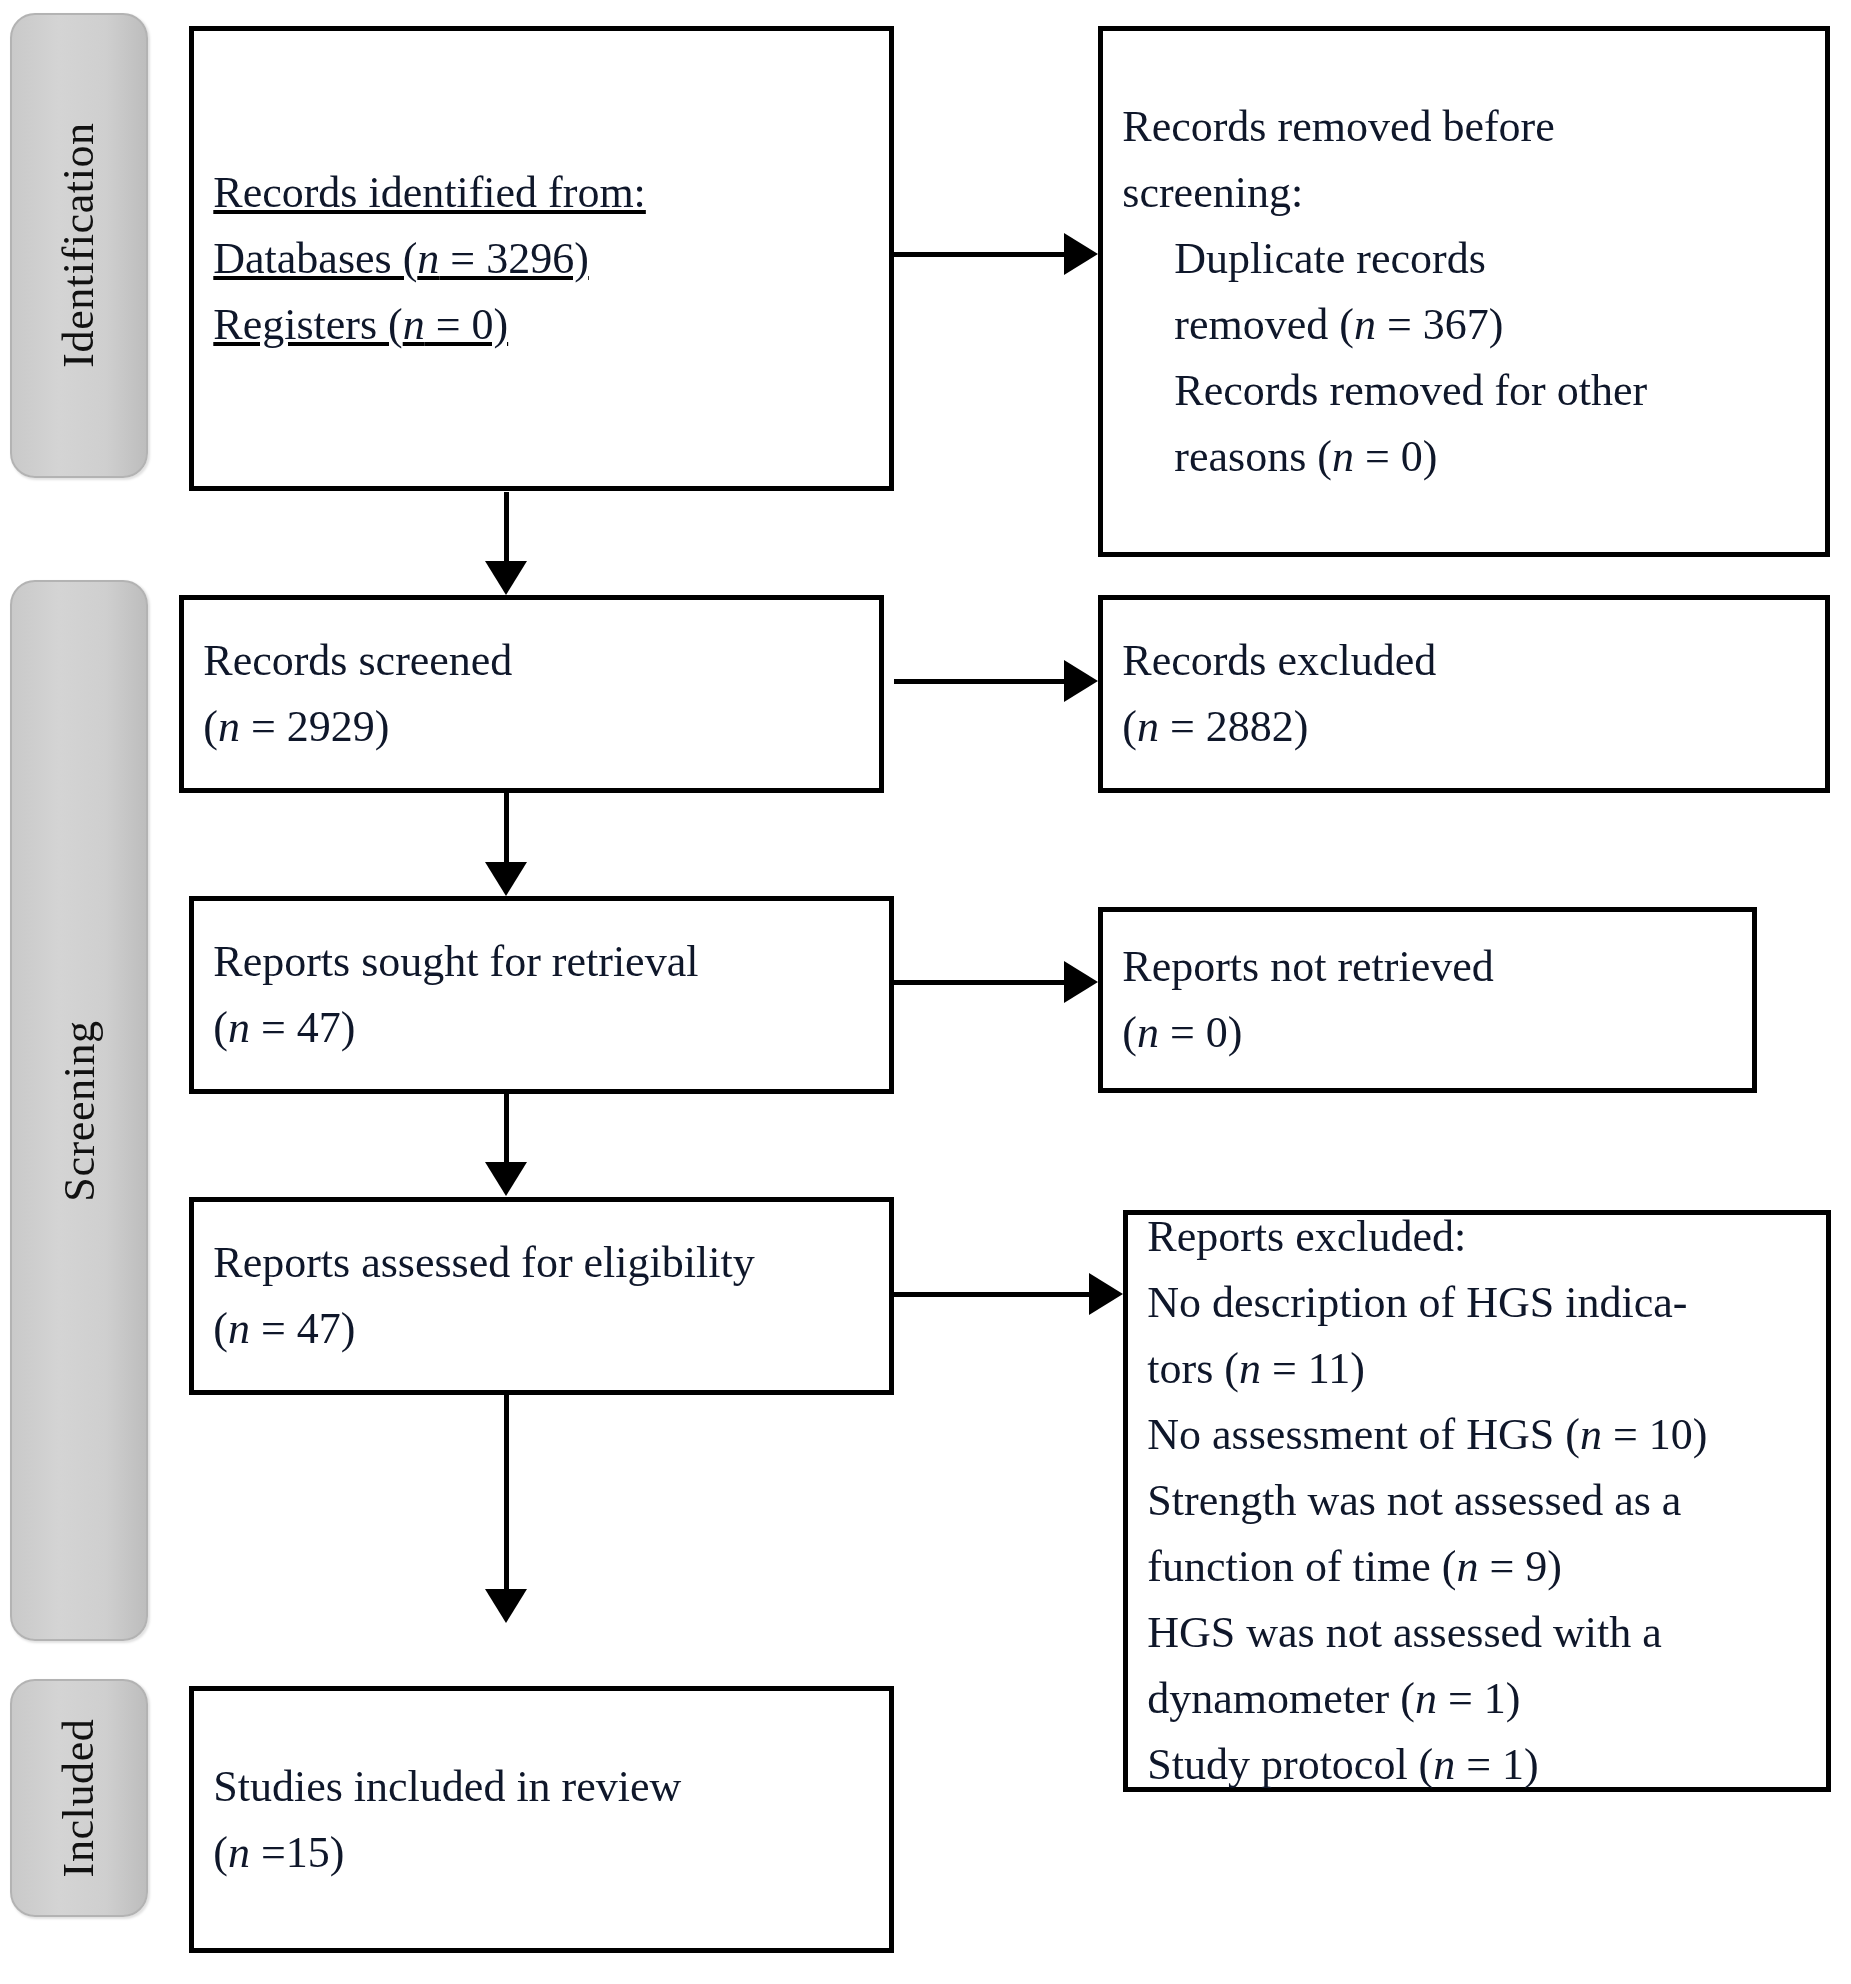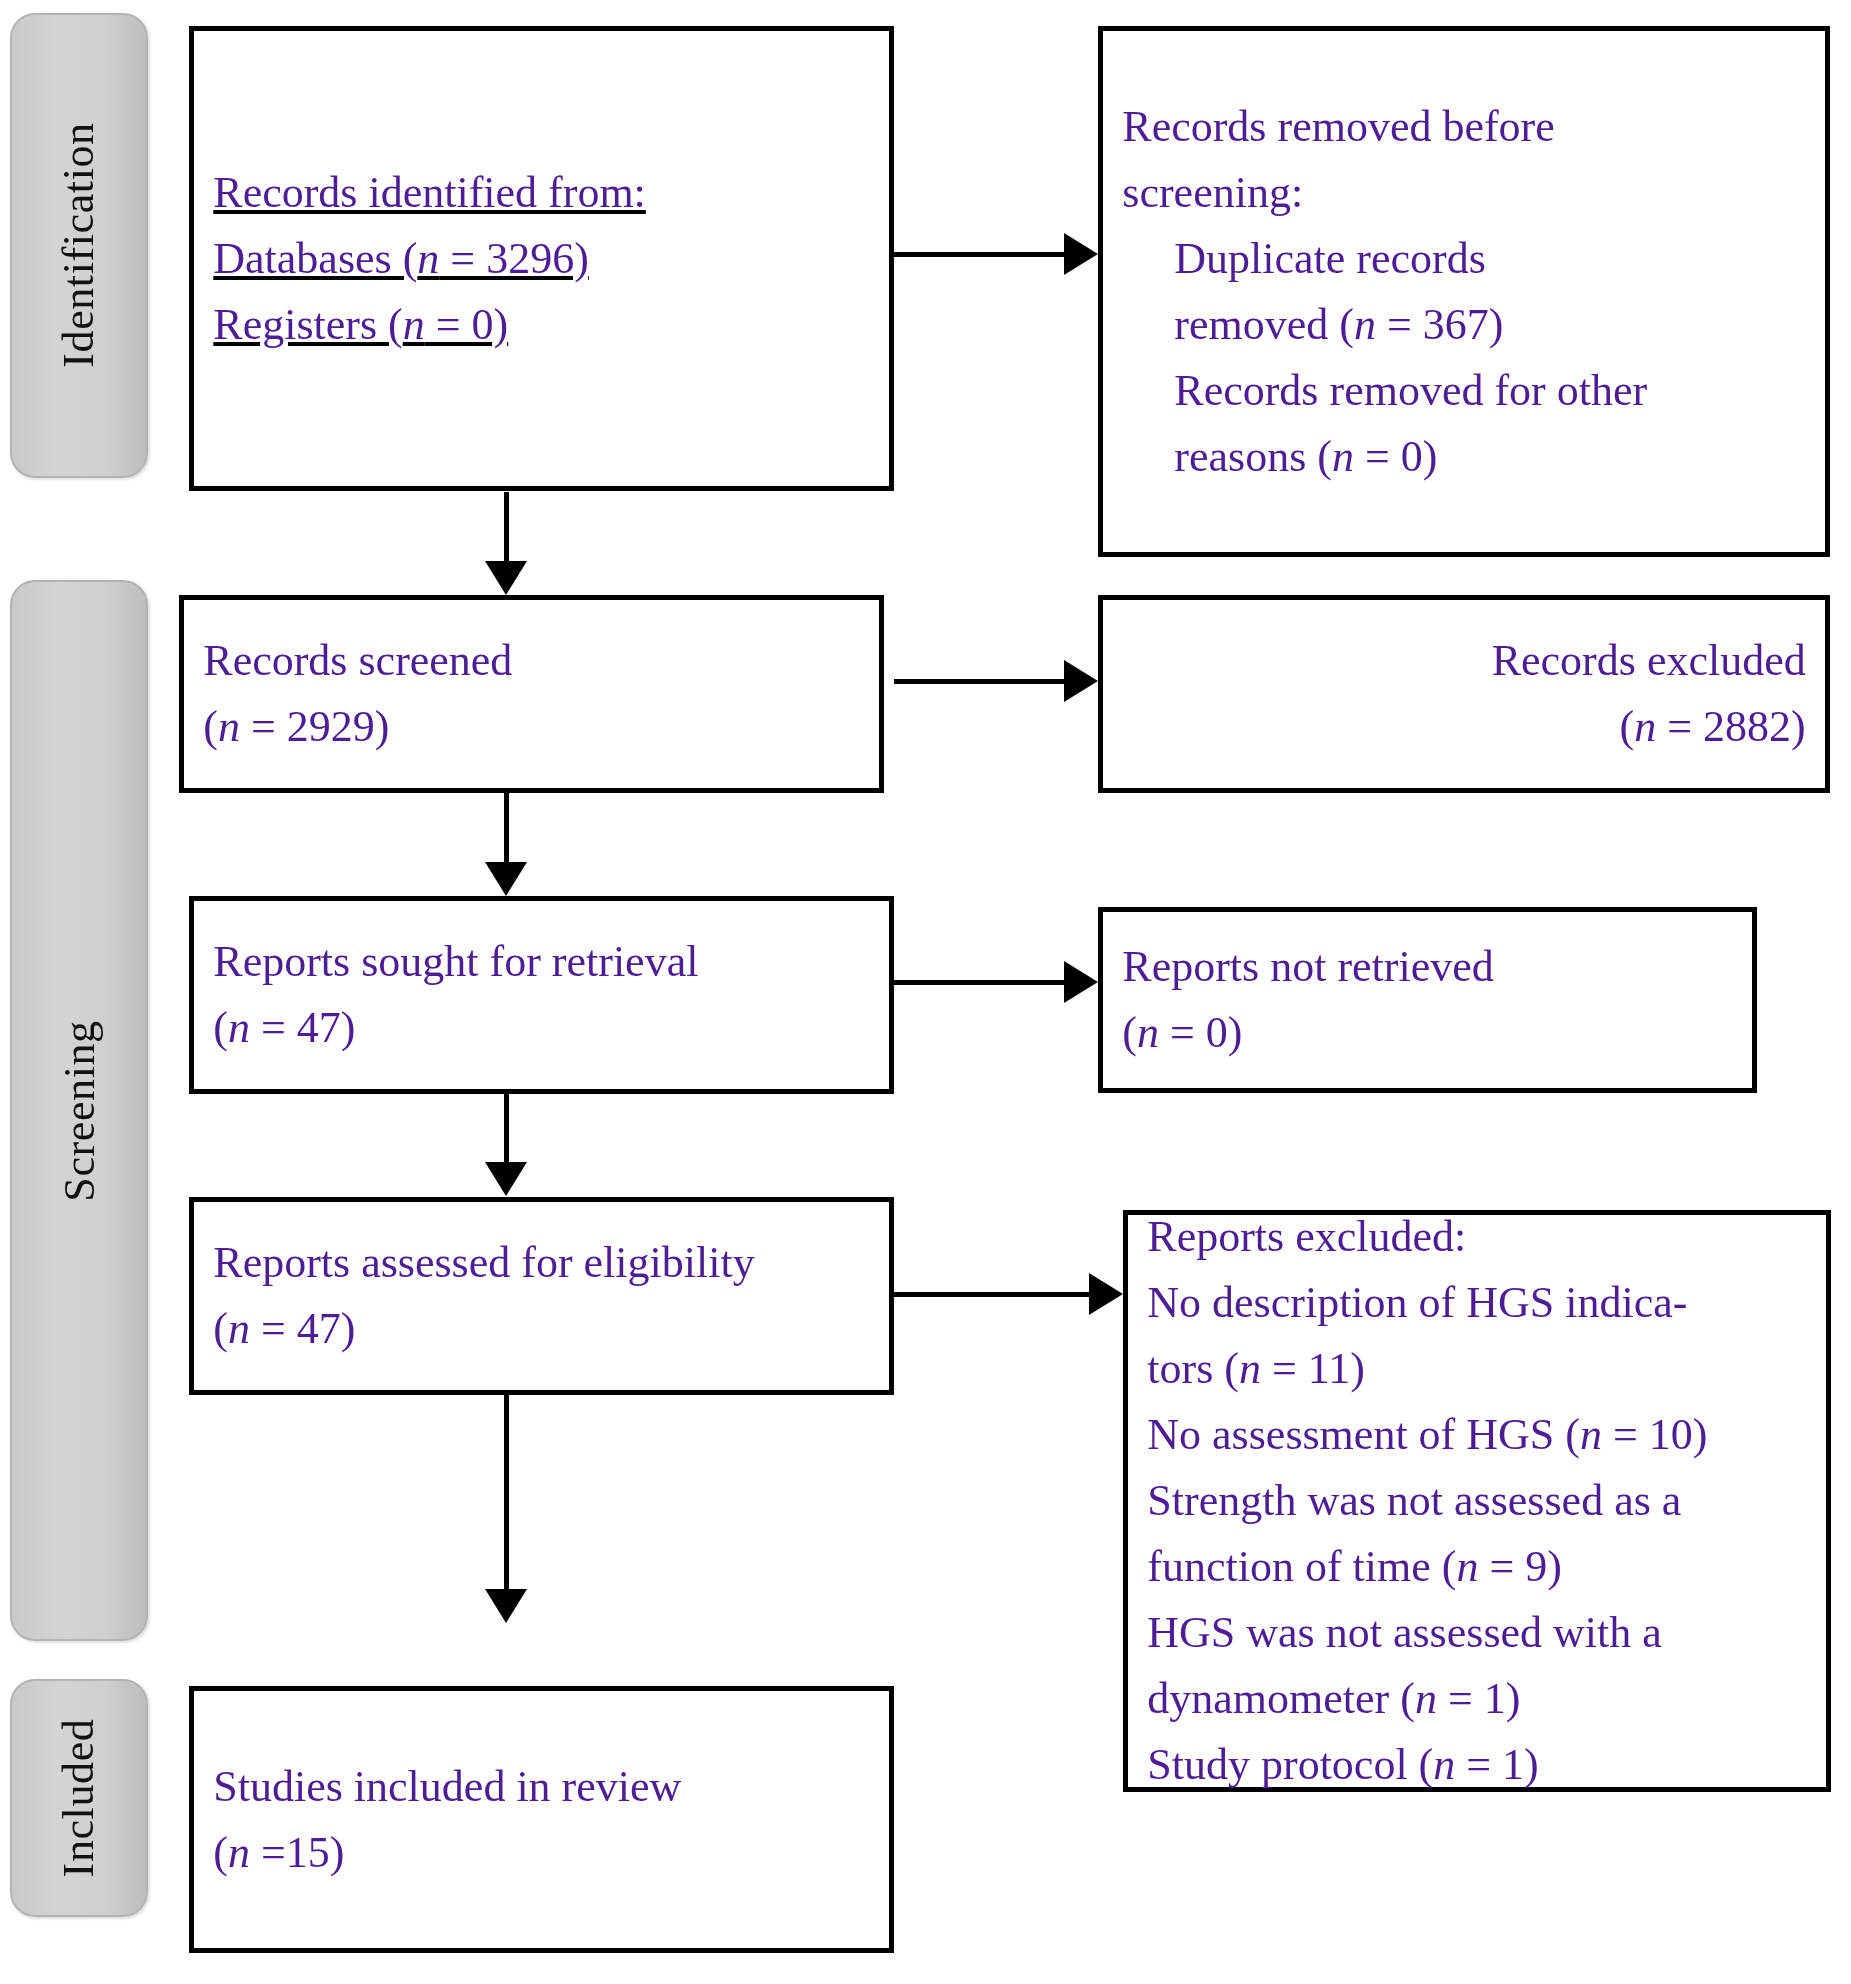--- a/index.html
+++ b/index.html
@@ -48,21 +48,21 @@
     background: #ffffff;
     border: 5.1px solid #000000;
     display: flex;
     flex-direction: column;
     justify-content: center;
   }
   .flow-box .box-text {
     padding: 0 19.3px;
     font-size: 44px;
     line-height: 1.50;
-    color: #4c1d95;
+    color: #0f172a;
   }
   .flow-box .box-text .ln {
     display: block;
     white-space: nowrap;
   }
   .flow-box .box-text .ln.indent {
     padding-left: 52px;
   }
   .it { font-style: italic; }
 
@@ -136,21 +136,21 @@
   <div class="v-line" style="left:504px; top:492px; height:74px;"></div>
   <div class="v-arrowhead" style="left:485px; top:561px;"></div>
 
   <div class="flow-box" style="left:179px; top:595px; width:705px; height:198px;">
     <div class="box-text">
       <span class="ln">Records screened</span>
       <span class="ln">(<span class="it">n</span> = 2929)</span>
     </div>
   </div>
 
-  <div class="flow-box" style="left:1098px; top:595px; width:732px; height:198px;text-align:right;">
+  <div class="flow-box" style="left:1098px; top:595px; width:732px; height:198px;">
     <div class="box-text">
       <span class="ln">Records excluded</span>
       <span class="ln">(<span class="it">n</span> = 2882)</span>
     </div>
   </div>
 
   <div class="h-line" style="left:894px; top:679px; width:182px;"></div>
   <div class="h-arrowhead" style="left:1064px; top:660px;"></div>
 
   <div class="v-line" style="left:504px; top:792px; height:74px;"></div>

